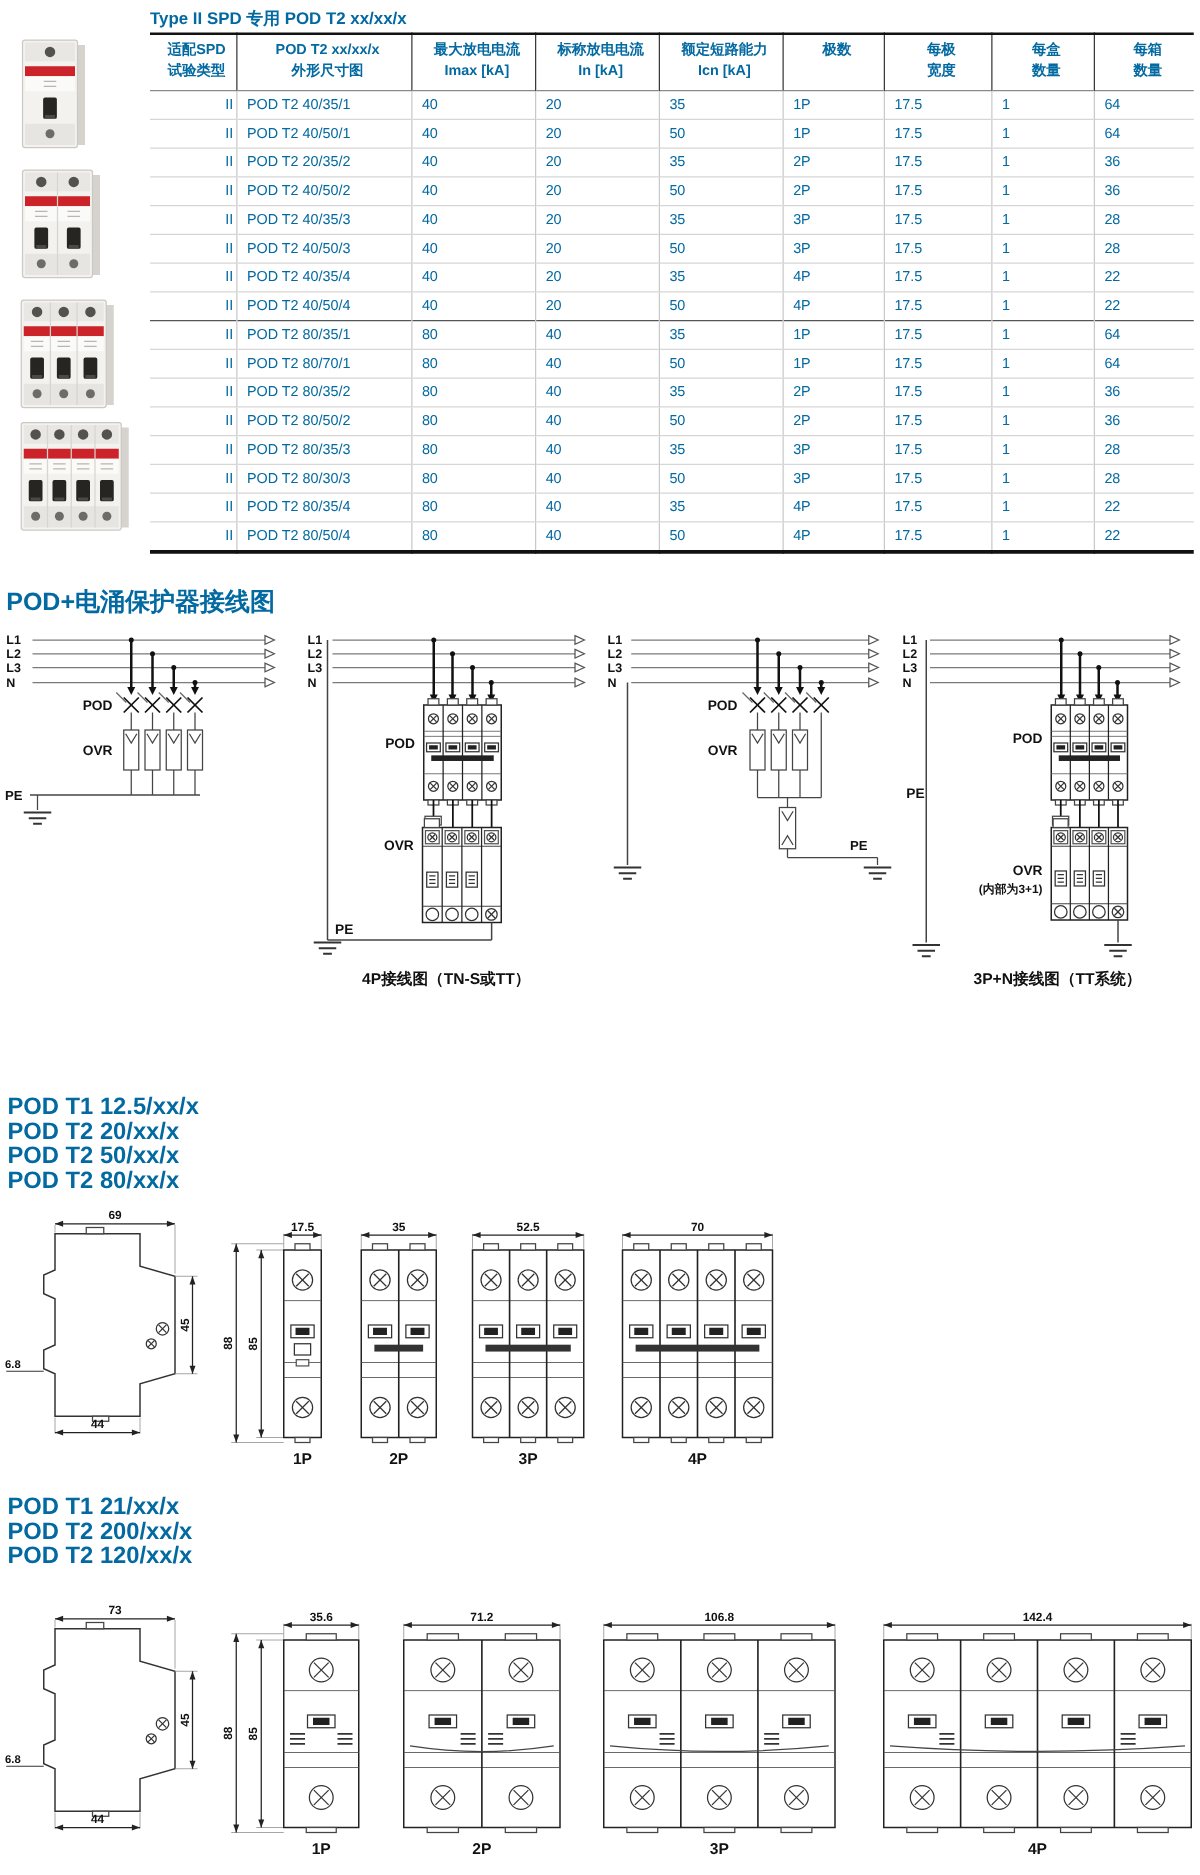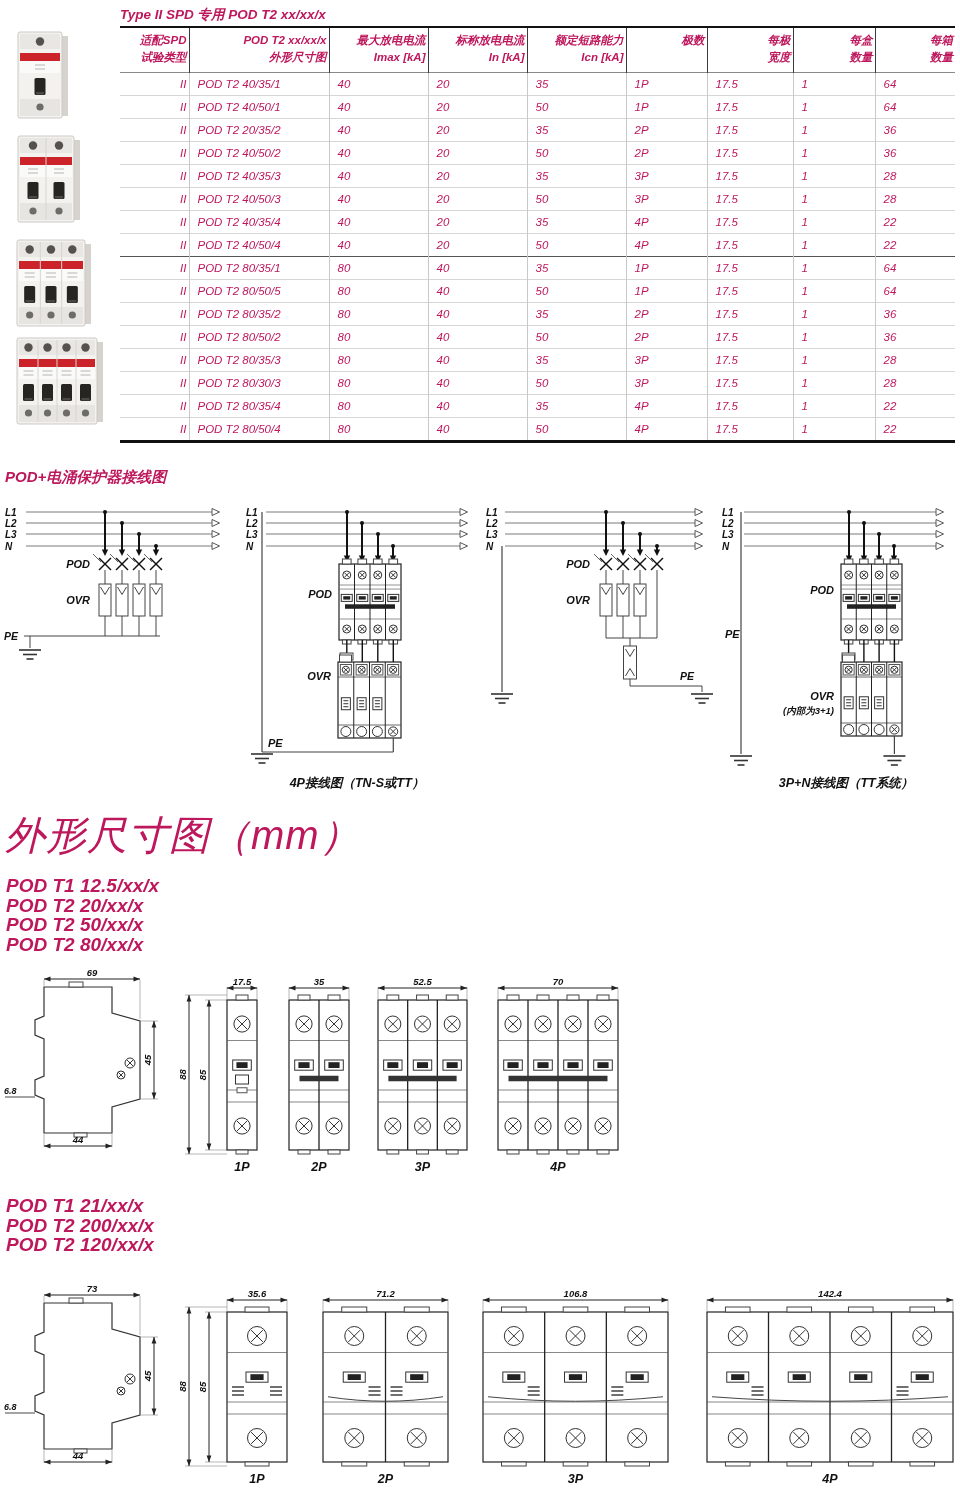--- a/index.html
+++ b/index.html
@@ -1,32 +1,32 @@
 <!DOCTYPE html>
 <html><head>
 <meta charset="utf-8">
 <style>
   html,body{margin:0;padding:0;background:#fff;}
   .page{position:relative;width:956px;height:1500px;background:#fff;overflow:hidden;
-        font-family:"Liberation Sans","DejaVu Sans",sans-serif;color:#be185d;font-style:italic;}
+        font-family:"Liberation Sans","DejaVu Sans",sans-serif;color:#0369a1;}
   .abs{position:absolute;}
   .table-title{left:120px;top:6px;font-size:13.5px;font-weight:bold;}
   .table-wrap{left:120px;top:26px;width:835px;}
   #spec-table{border-collapse:collapse;table-layout:fixed;width:835px;
               border-top:2.5px solid #111;border-bottom:3px solid #111;}
-  #spec-table th{font-size:11.5px;text-align:right;vertical-align:top;font-weight:bold;
+  #spec-table th{font-size:11.5px;text-align:center;vertical-align:top;font-weight:bold;
                  padding:4px 2px 5px 8px;border-left:1px solid #3a3a3a;line-height:1.5;}
   #spec-table th:first-child{border-left:none;}
   #spec-table thead tr{border-bottom:1px solid #8a8a8a;}
   #spec-table td{font-size:11.5px;padding:0 2px 0 8px;height:22px;
                  border-left:1px solid #c9c9c9;border-top:1px solid #d6d6d6;}
   #spec-table td:first-child{border-left:none;text-align:right;}
   #spec-table tbody tr:first-child td{border-top:none;}
   #spec-table tbody tr.group-start td{border-top:1.5px solid #555;}
-  .wiring-title{left:5px;top:468px;font-size:15px;font-weight:bold;}
+  .wiring-title{left:5px;top:468px;font-size:20px;font-weight:bold;}
   .dims-title{left:5px;top:808px;font-size:40px;font-weight:300;letter-spacing:1px;}
   .models{left:6px;font-size:19px;font-weight:bold;line-height:19.5px;}
   .models div{white-space:pre;}
   svg text{font-family:"Liberation Sans","DejaVu Sans",sans-serif;}
 </style>
 </head>
 <body>
 
 <div class="page">
 
@@ -278,21 +278,21 @@
             <td>80</td>
             <td>40</td>
             <td>35</td>
             <td>1P</td>
             <td>17.5</td>
             <td>1</td>
             <td>64</td>
           </tr>
           <tr>
             <td>II</td>
-            <td>POD T2 80/50/5</td>
+            <td>POD T2 80/70/1</td>
             <td>80</td>
             <td>40</td>
             <td>50</td>
             <td>1P</td>
             <td>17.5</td>
             <td>1</td>
             <td>64</td>
           </tr>
           <tr>
             <td>II</td>
@@ -747,21 +747,20 @@
       <text x="834" y="206" fill="#111" font-size="11" text-anchor="end" font-weight="bold">OVR</text>
       <text x="834" y="220" fill="#111" font-size="9.5" text-anchor="end" font-weight="bold">(内部为3+1)</text>
       <line x1="894.4" y1="242" x2="894.4" y2="260" stroke="#444" stroke-width="1.2"></line>
       <line x1="883.4" y1="262" x2="905.4" y2="262" stroke="#333" stroke-width="1.6"></line>
       <line x1="887.4" y1="266.5" x2="901.4" y2="266.5" stroke="#333" stroke-width="1.6"></line>
       <line x1="890.9" y1="271" x2="897.9" y2="271" stroke="#333" stroke-width="1.6"></line>
       <text x="725" y="144" fill="#111" font-size="11" text-anchor="start" font-weight="bold">PE</text>
       <text x="846" y="293" fill="#111" font-size="12.5" text-anchor="middle" font-weight="bold">3P+N接线图（TT系统）</text>
     </svg>
 
-  <div class="abs dims-title">外形尺寸图（mm）</div>
 
   <div class="abs models" style="top:876px">
     <div>POD T1 12.5/xx/x</div>
     <div>POD T2 20/xx/x</div>
     <div>POD T2 50/xx/x</div>
     <div>POD T2 80/xx/x</div>
   </div>
 
   <svg id="dims1" class="abs" style="left:0;top:965px" width="960" height="216">
       <path d="M 44,22 L 112,22 L 112,48 L 140,56 L 140,134 L 112,142 L 112,168 L 44,168 L 44,134 L 35,130 L 35,115 L 44,111 L 44,74 L 35,70 L 35,55 L 44,51 Z" fill="#fff" stroke="#333" stroke-width="1.2"></path>

